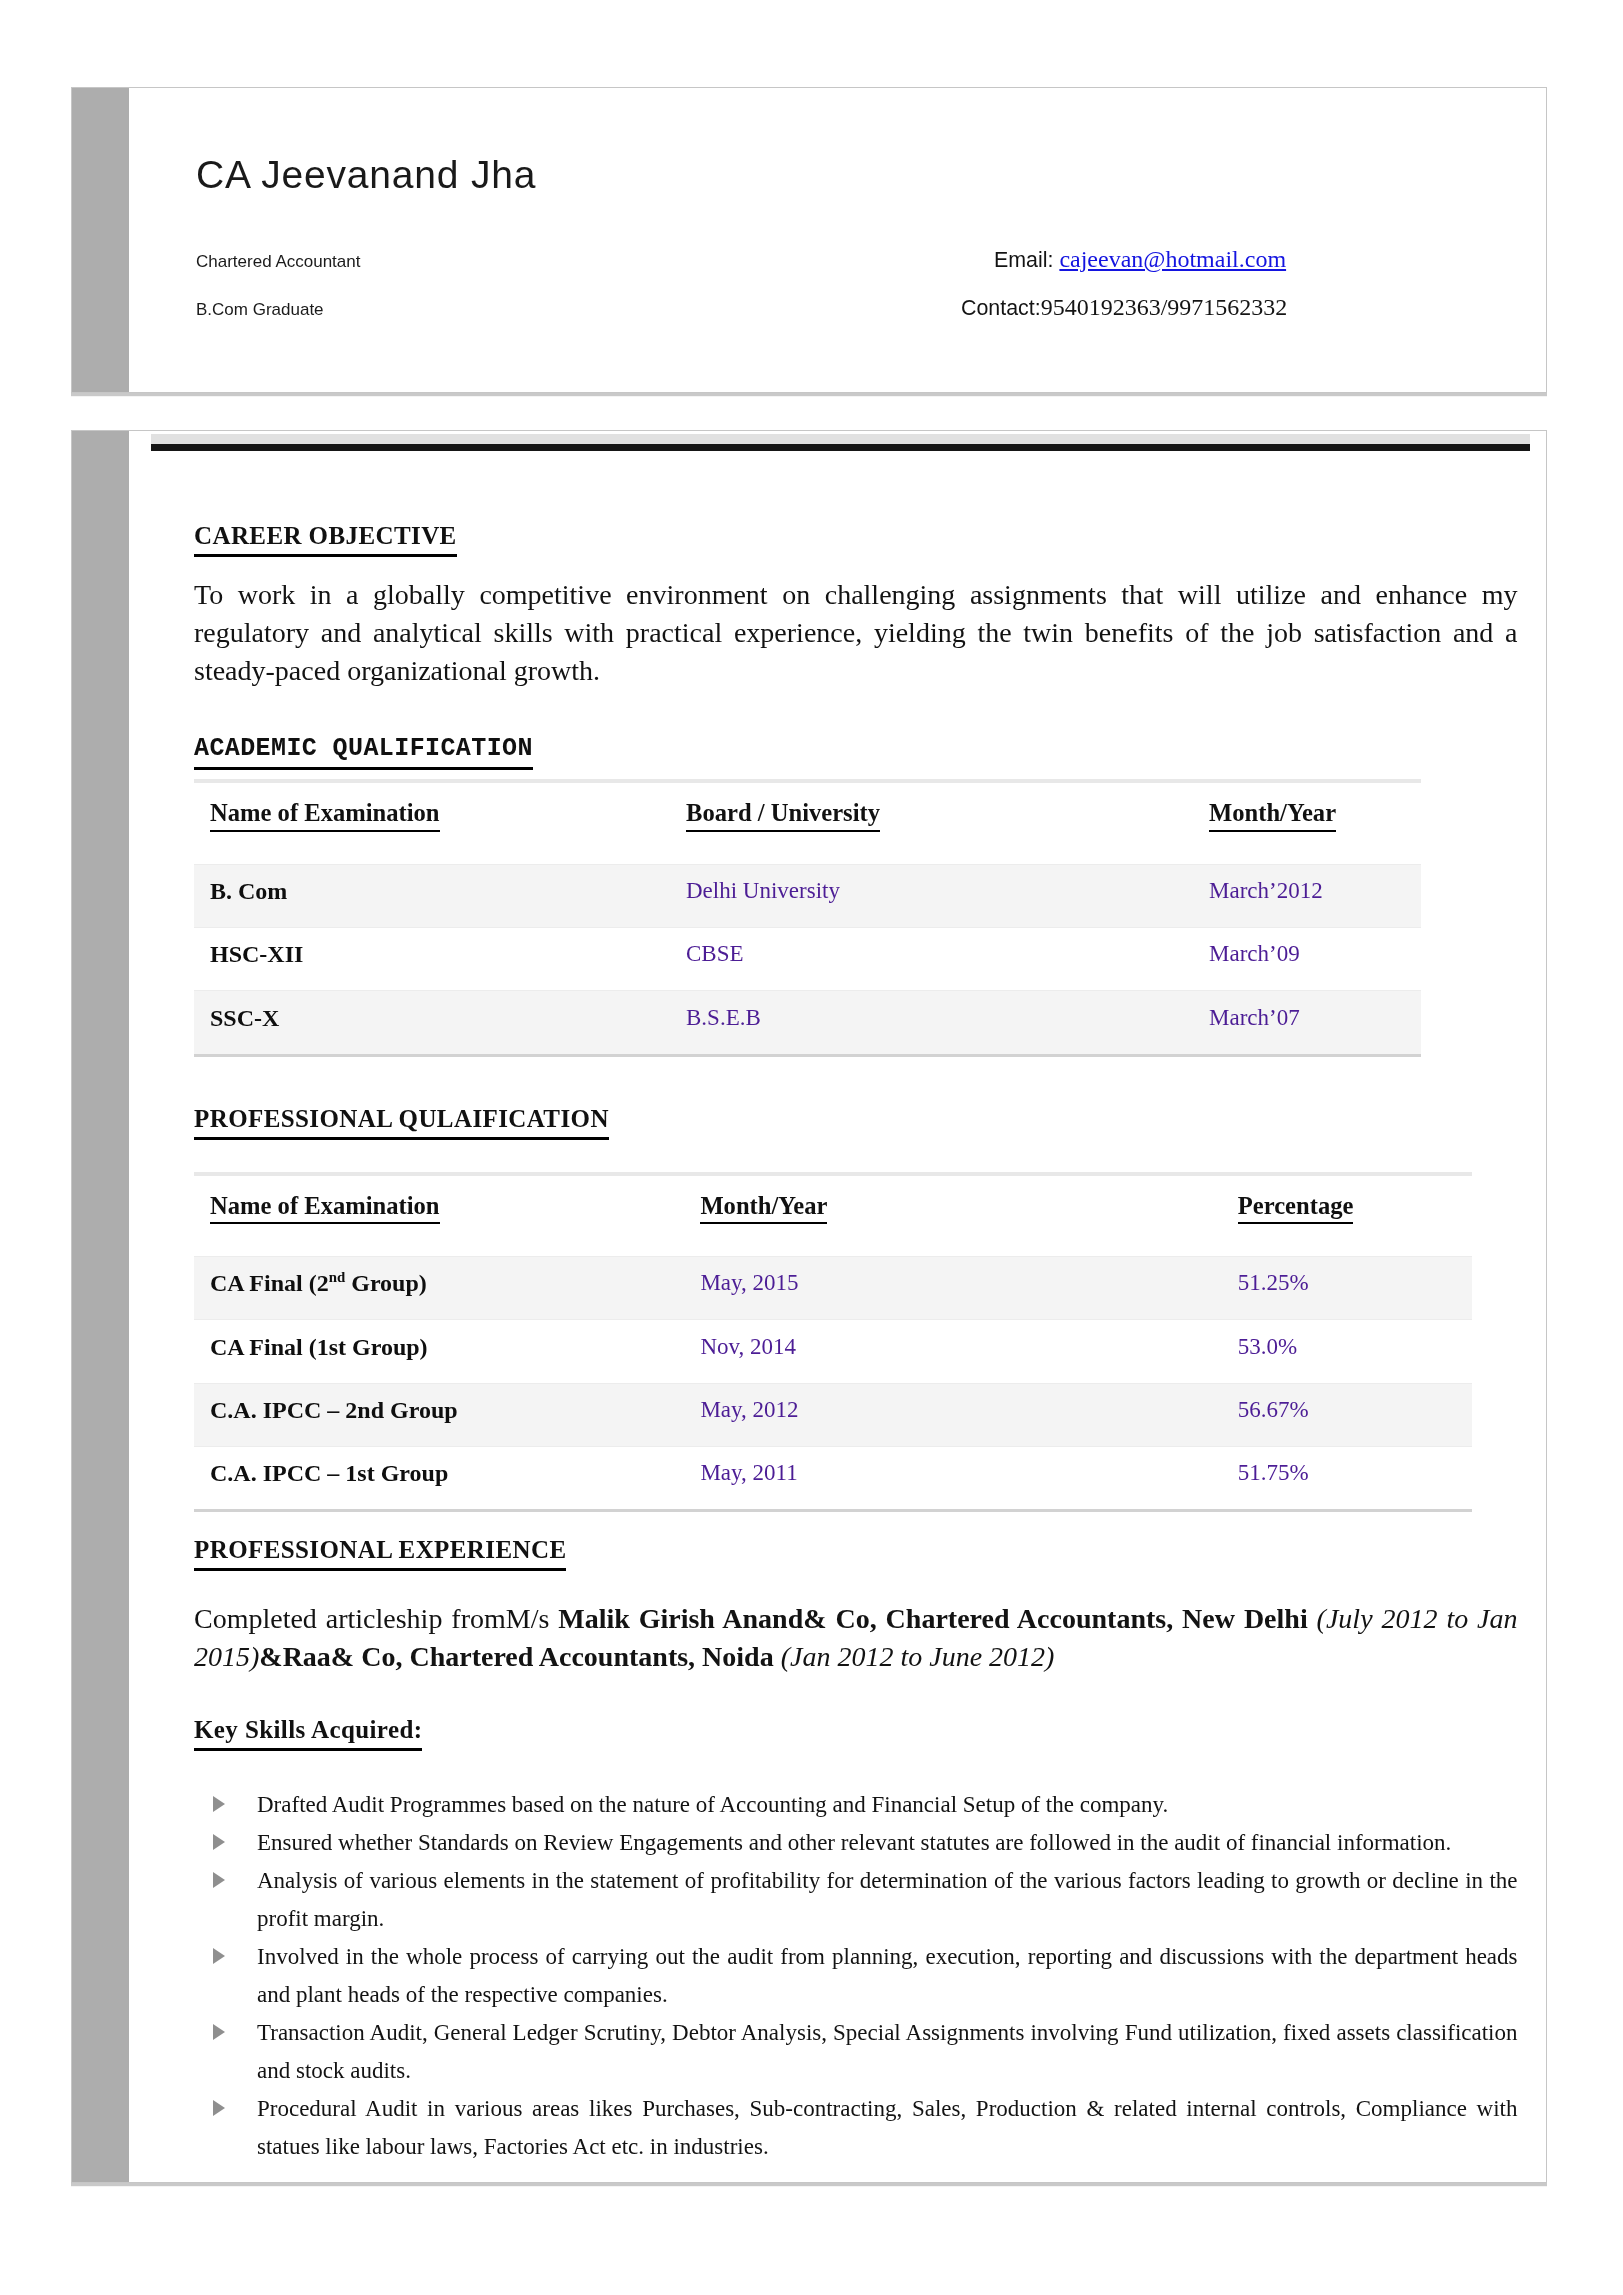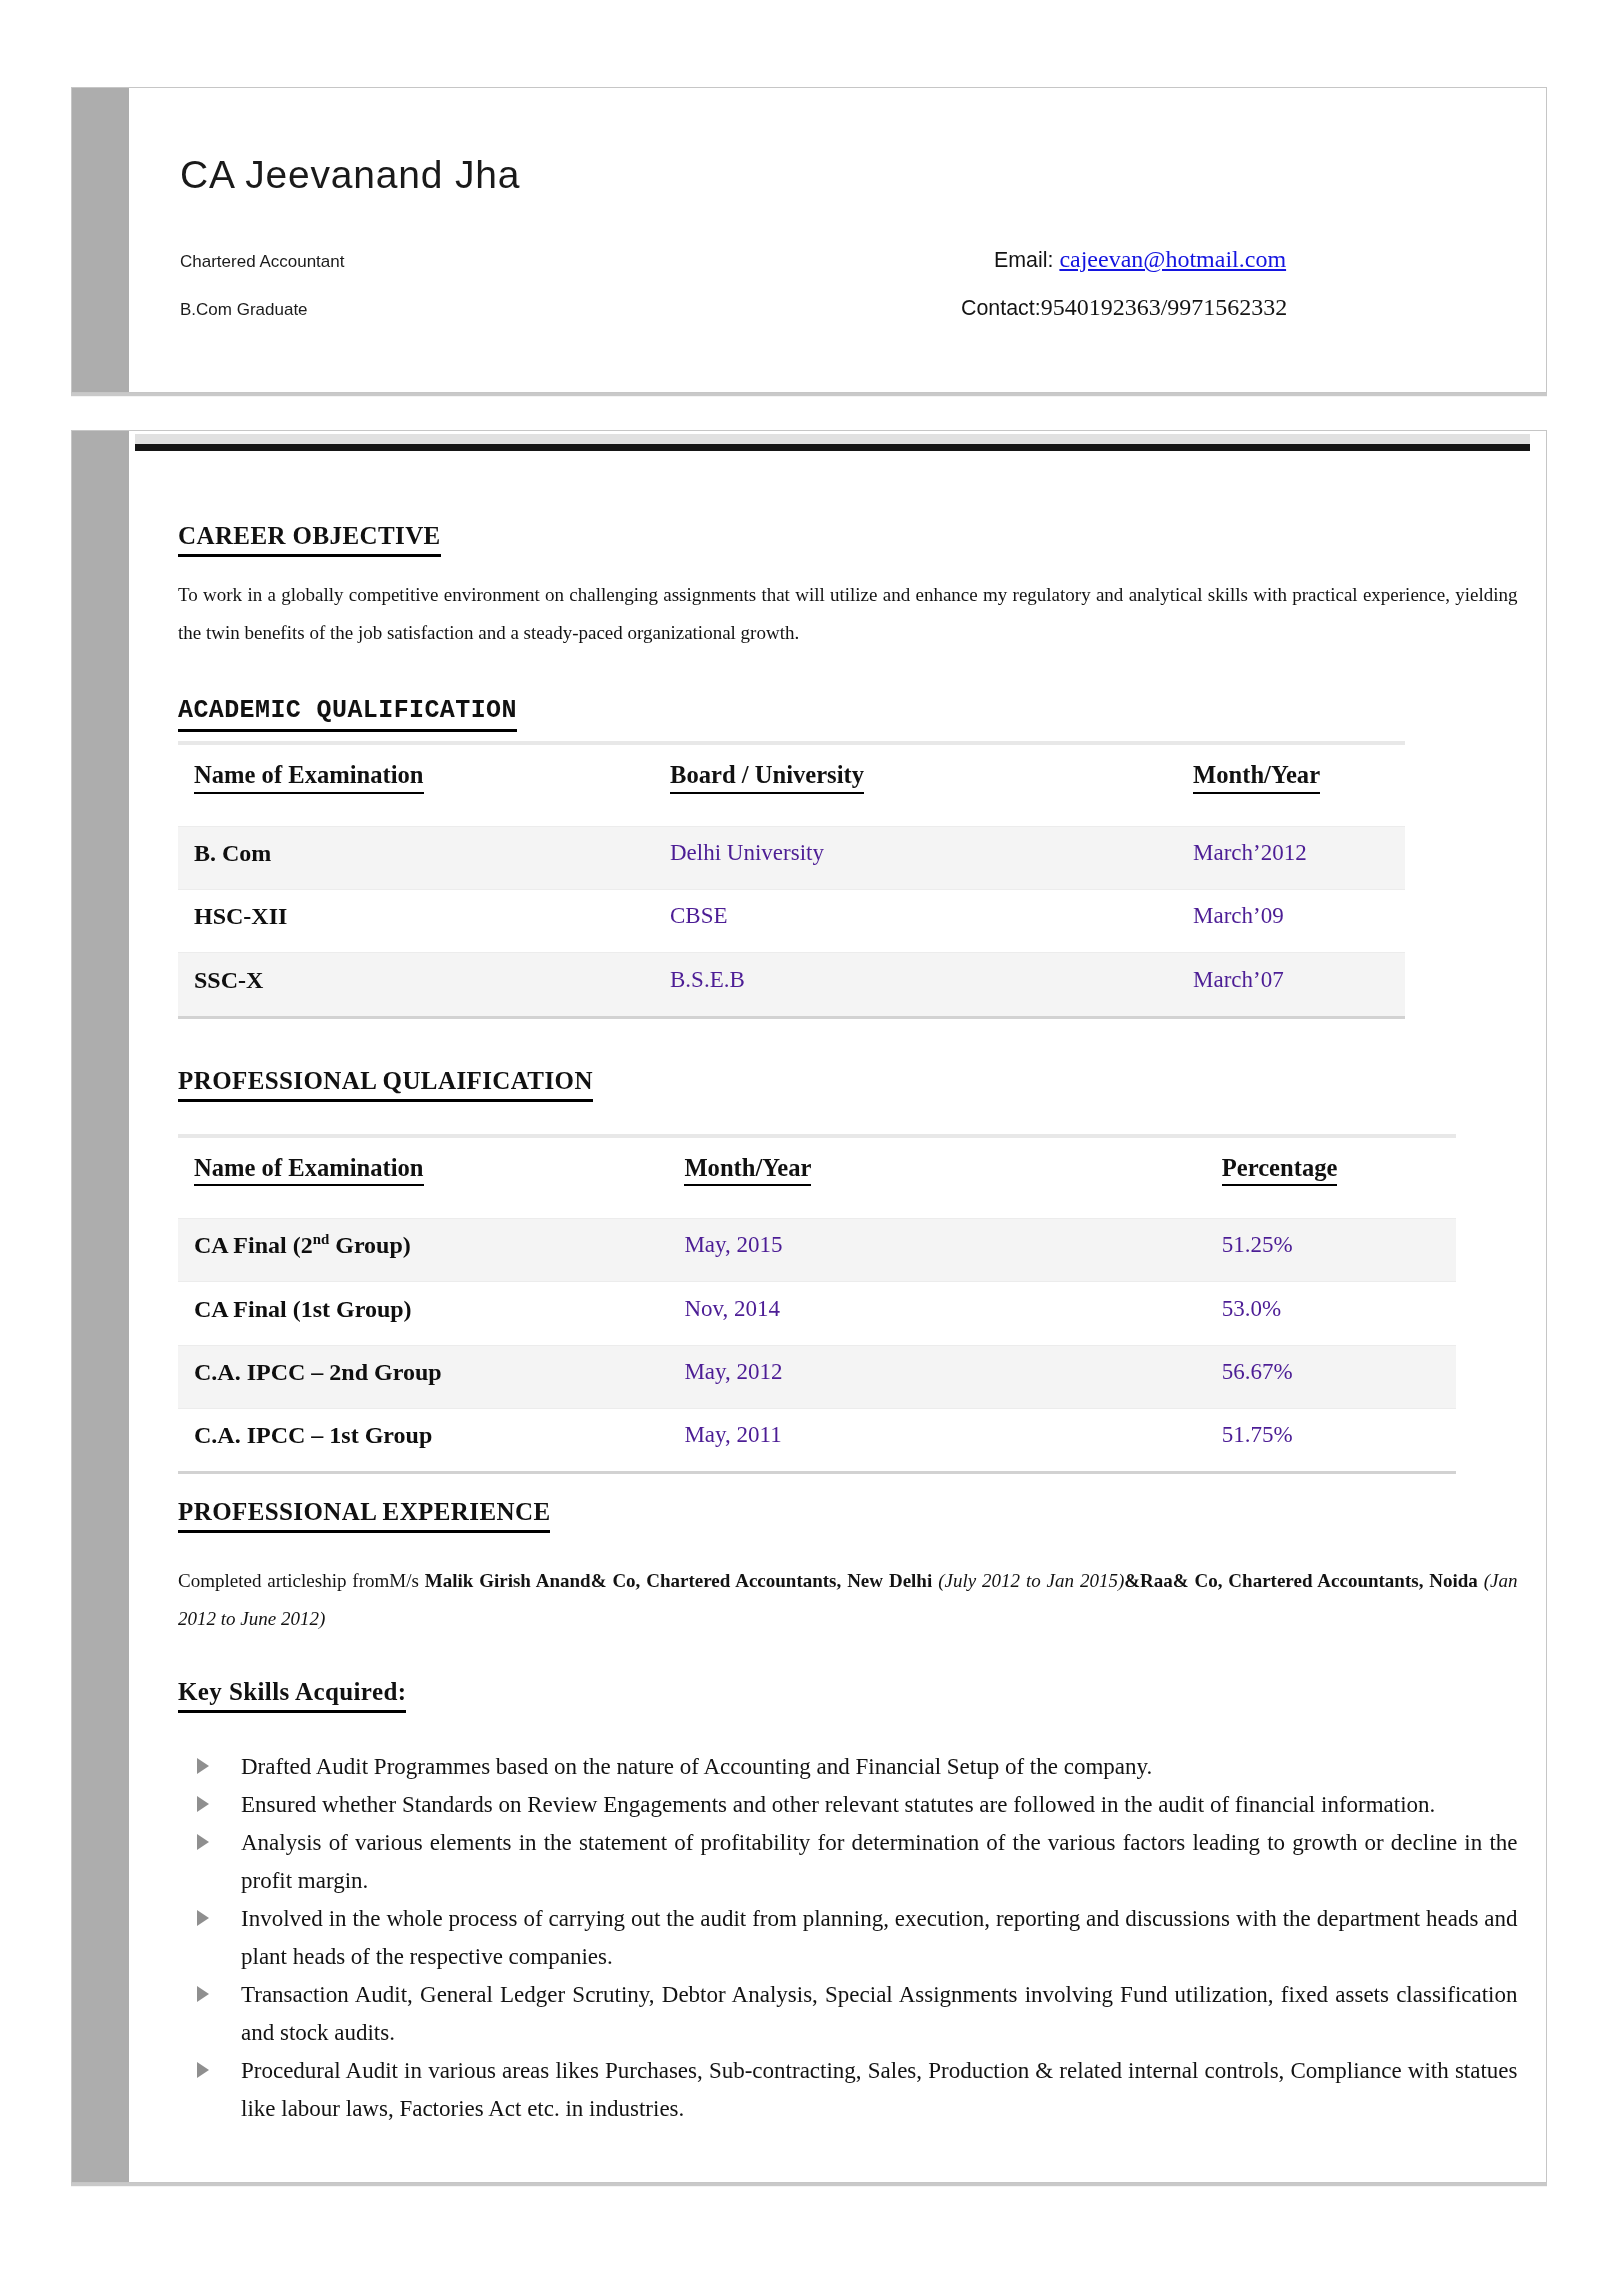--- a/index.html
+++ b/index.html
@@ -13,20 +13,21 @@
     -webkit-font-smoothing:antialiased;
   }
   .page{
     margin-left:71px;
     width:1476px;
     background:#ffffff;
     border:1.6px solid #c6c6c6;
     box-shadow:0 3.2px 0 #c9c9c9;
     display:flex;
     box-sizing:border-box;
+    gap:16px;
   }
   .sidebar{width:57px;background:#adadad;flex:none;}
   
   .page1{margin-top:87px;height:306px;}
   .p1-main{
     flex:1;
     padding:65px 0 0 51px;
     font-family:"Liberation Sans", sans-serif;
     box-sizing:border-box;
   }
@@ -57,21 +58,21 @@
   .top-black{height:6.3px;background:#161616;margin:0 16px 0 6.3px;}
   .p2-content{padding:71px 28.5px 0 49px;}
   .h{
     font-weight:bold;
     font-size:25px;
     letter-spacing:0.4px;
     color:#111;
   }
   .h .u{border-bottom:3.2px solid #000;padding-bottom:4px;display:inline-block;}
   .para{
-    font-size:19px;
+    font-size:28px;
     line-height:38px;
     text-align:justify;
     color:#131313;
   }
   .mt-career{margin-top:0;}
   .para-objective{margin-top:19px;}
   .mt-academic{margin-top:44px;font-family:Liberation Mono, monospace;}
   .mt-profqual{margin-top:48px;}
   .mt-profexp{margin-top:24px;text-decoration:underline;}
   .para-exp{margin-top:28.5px;}

